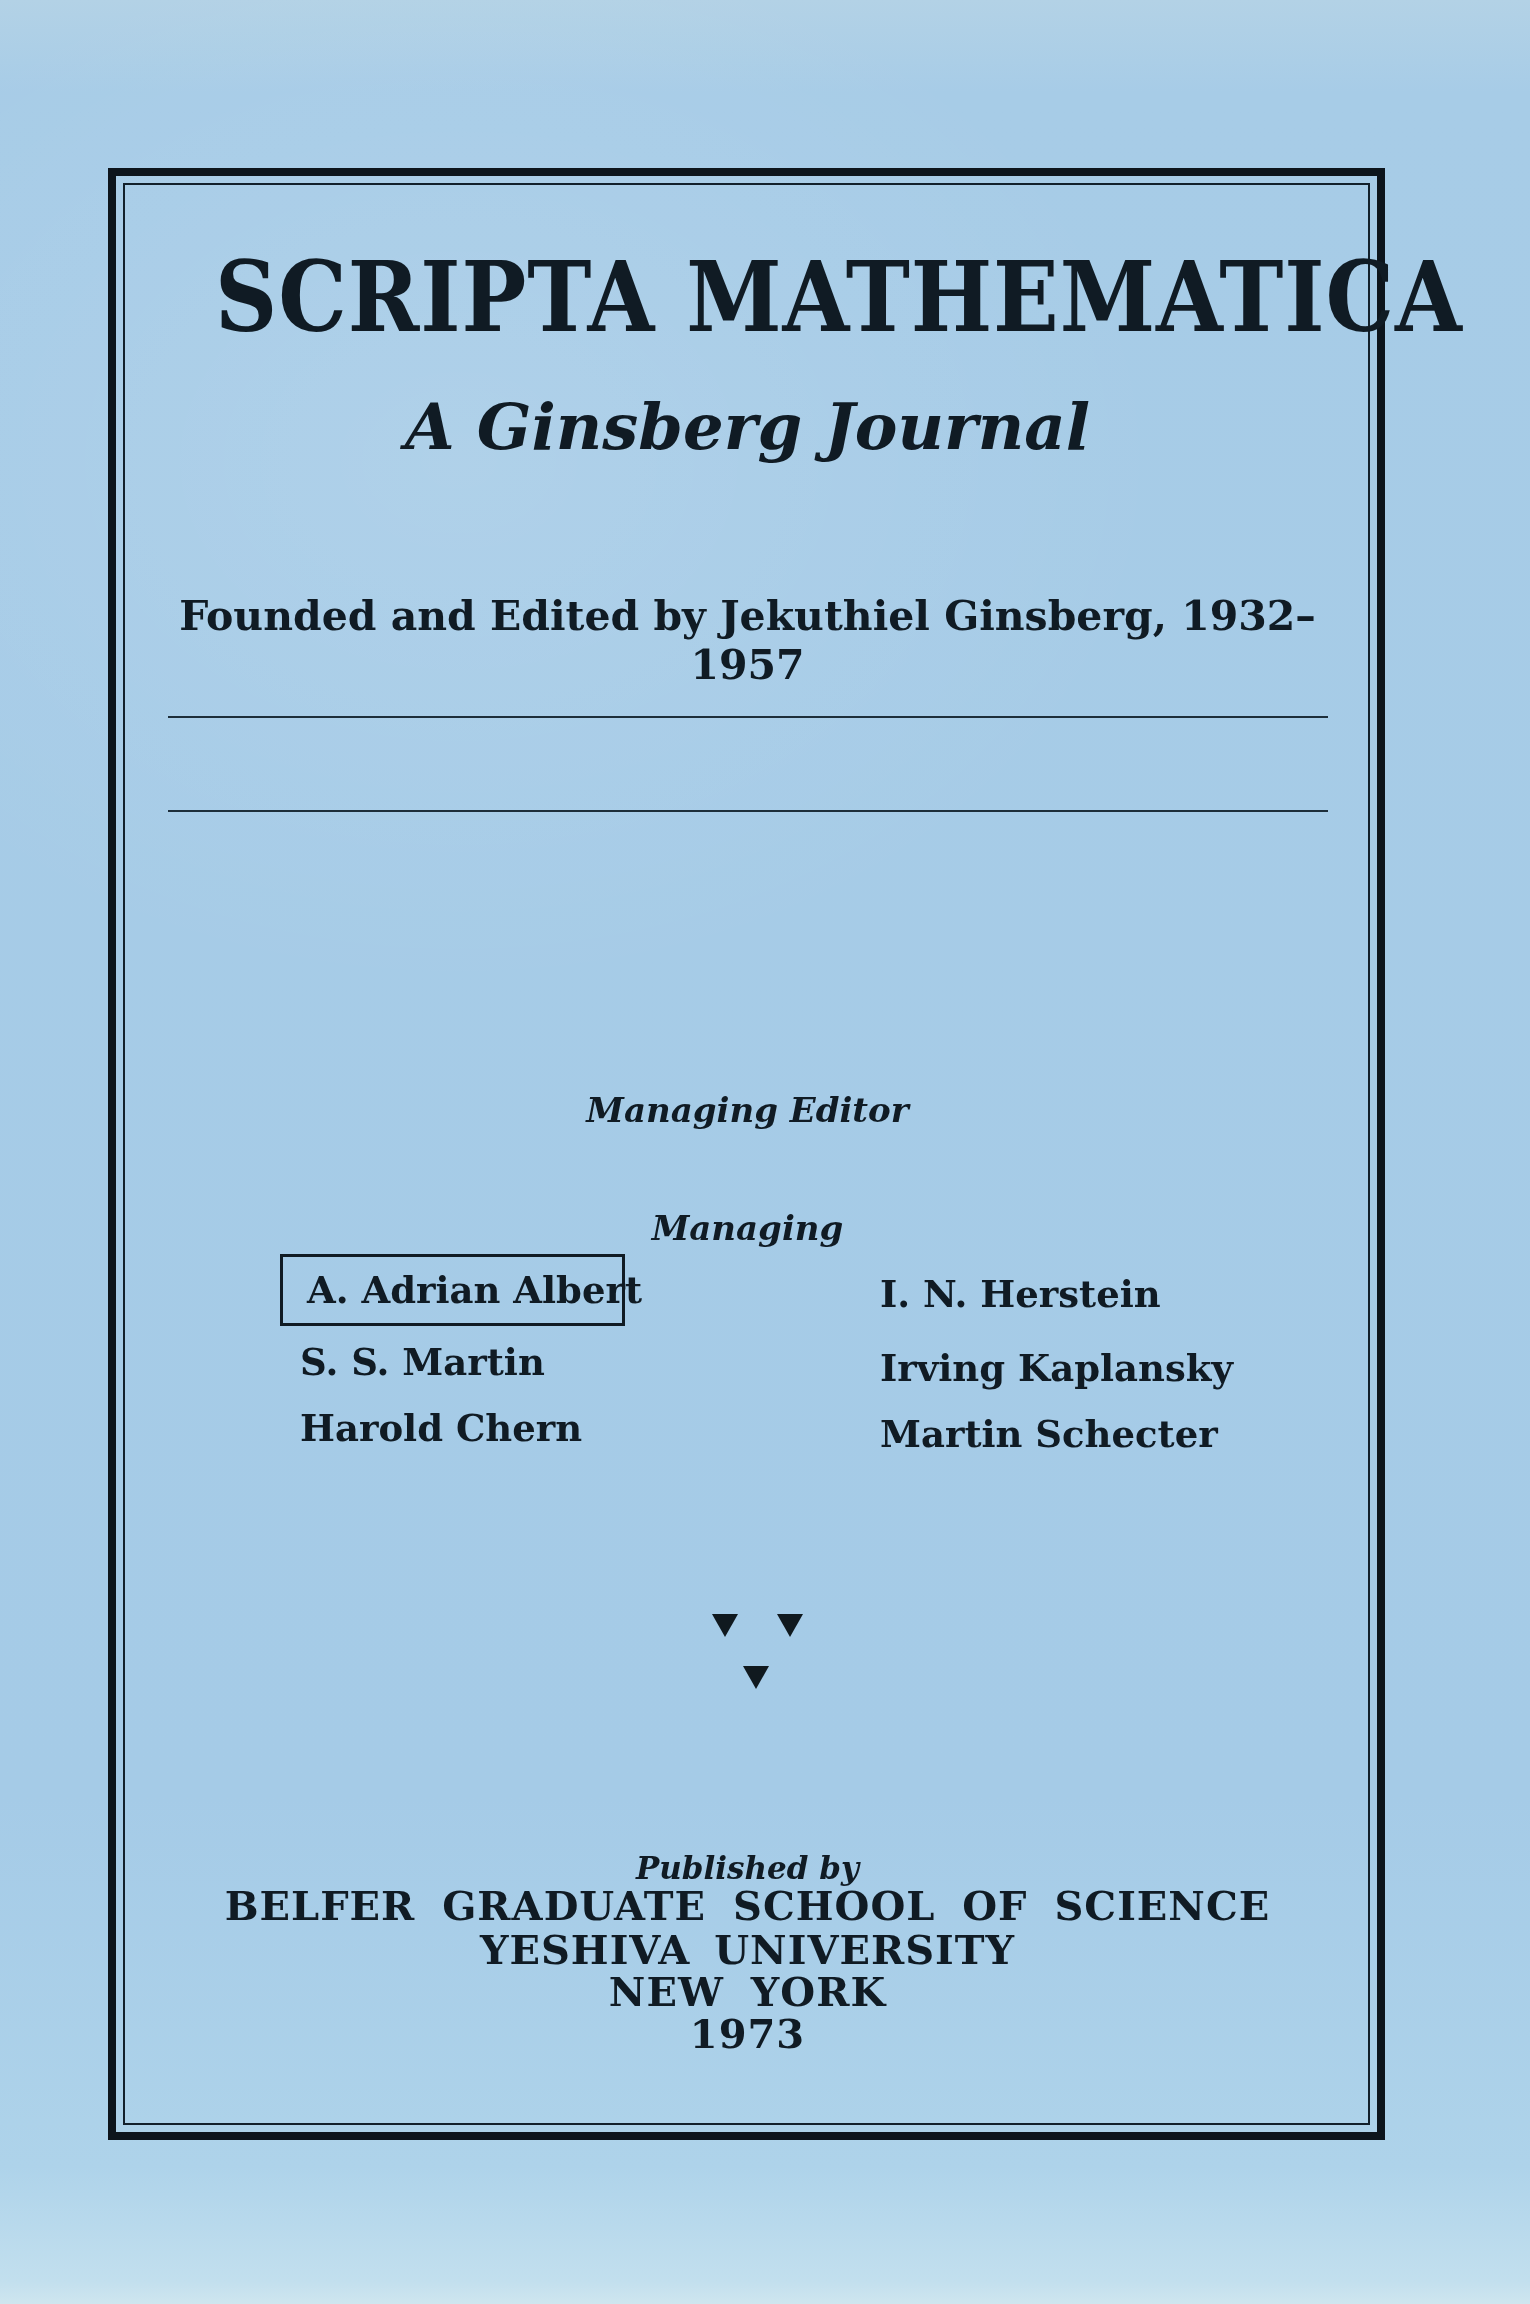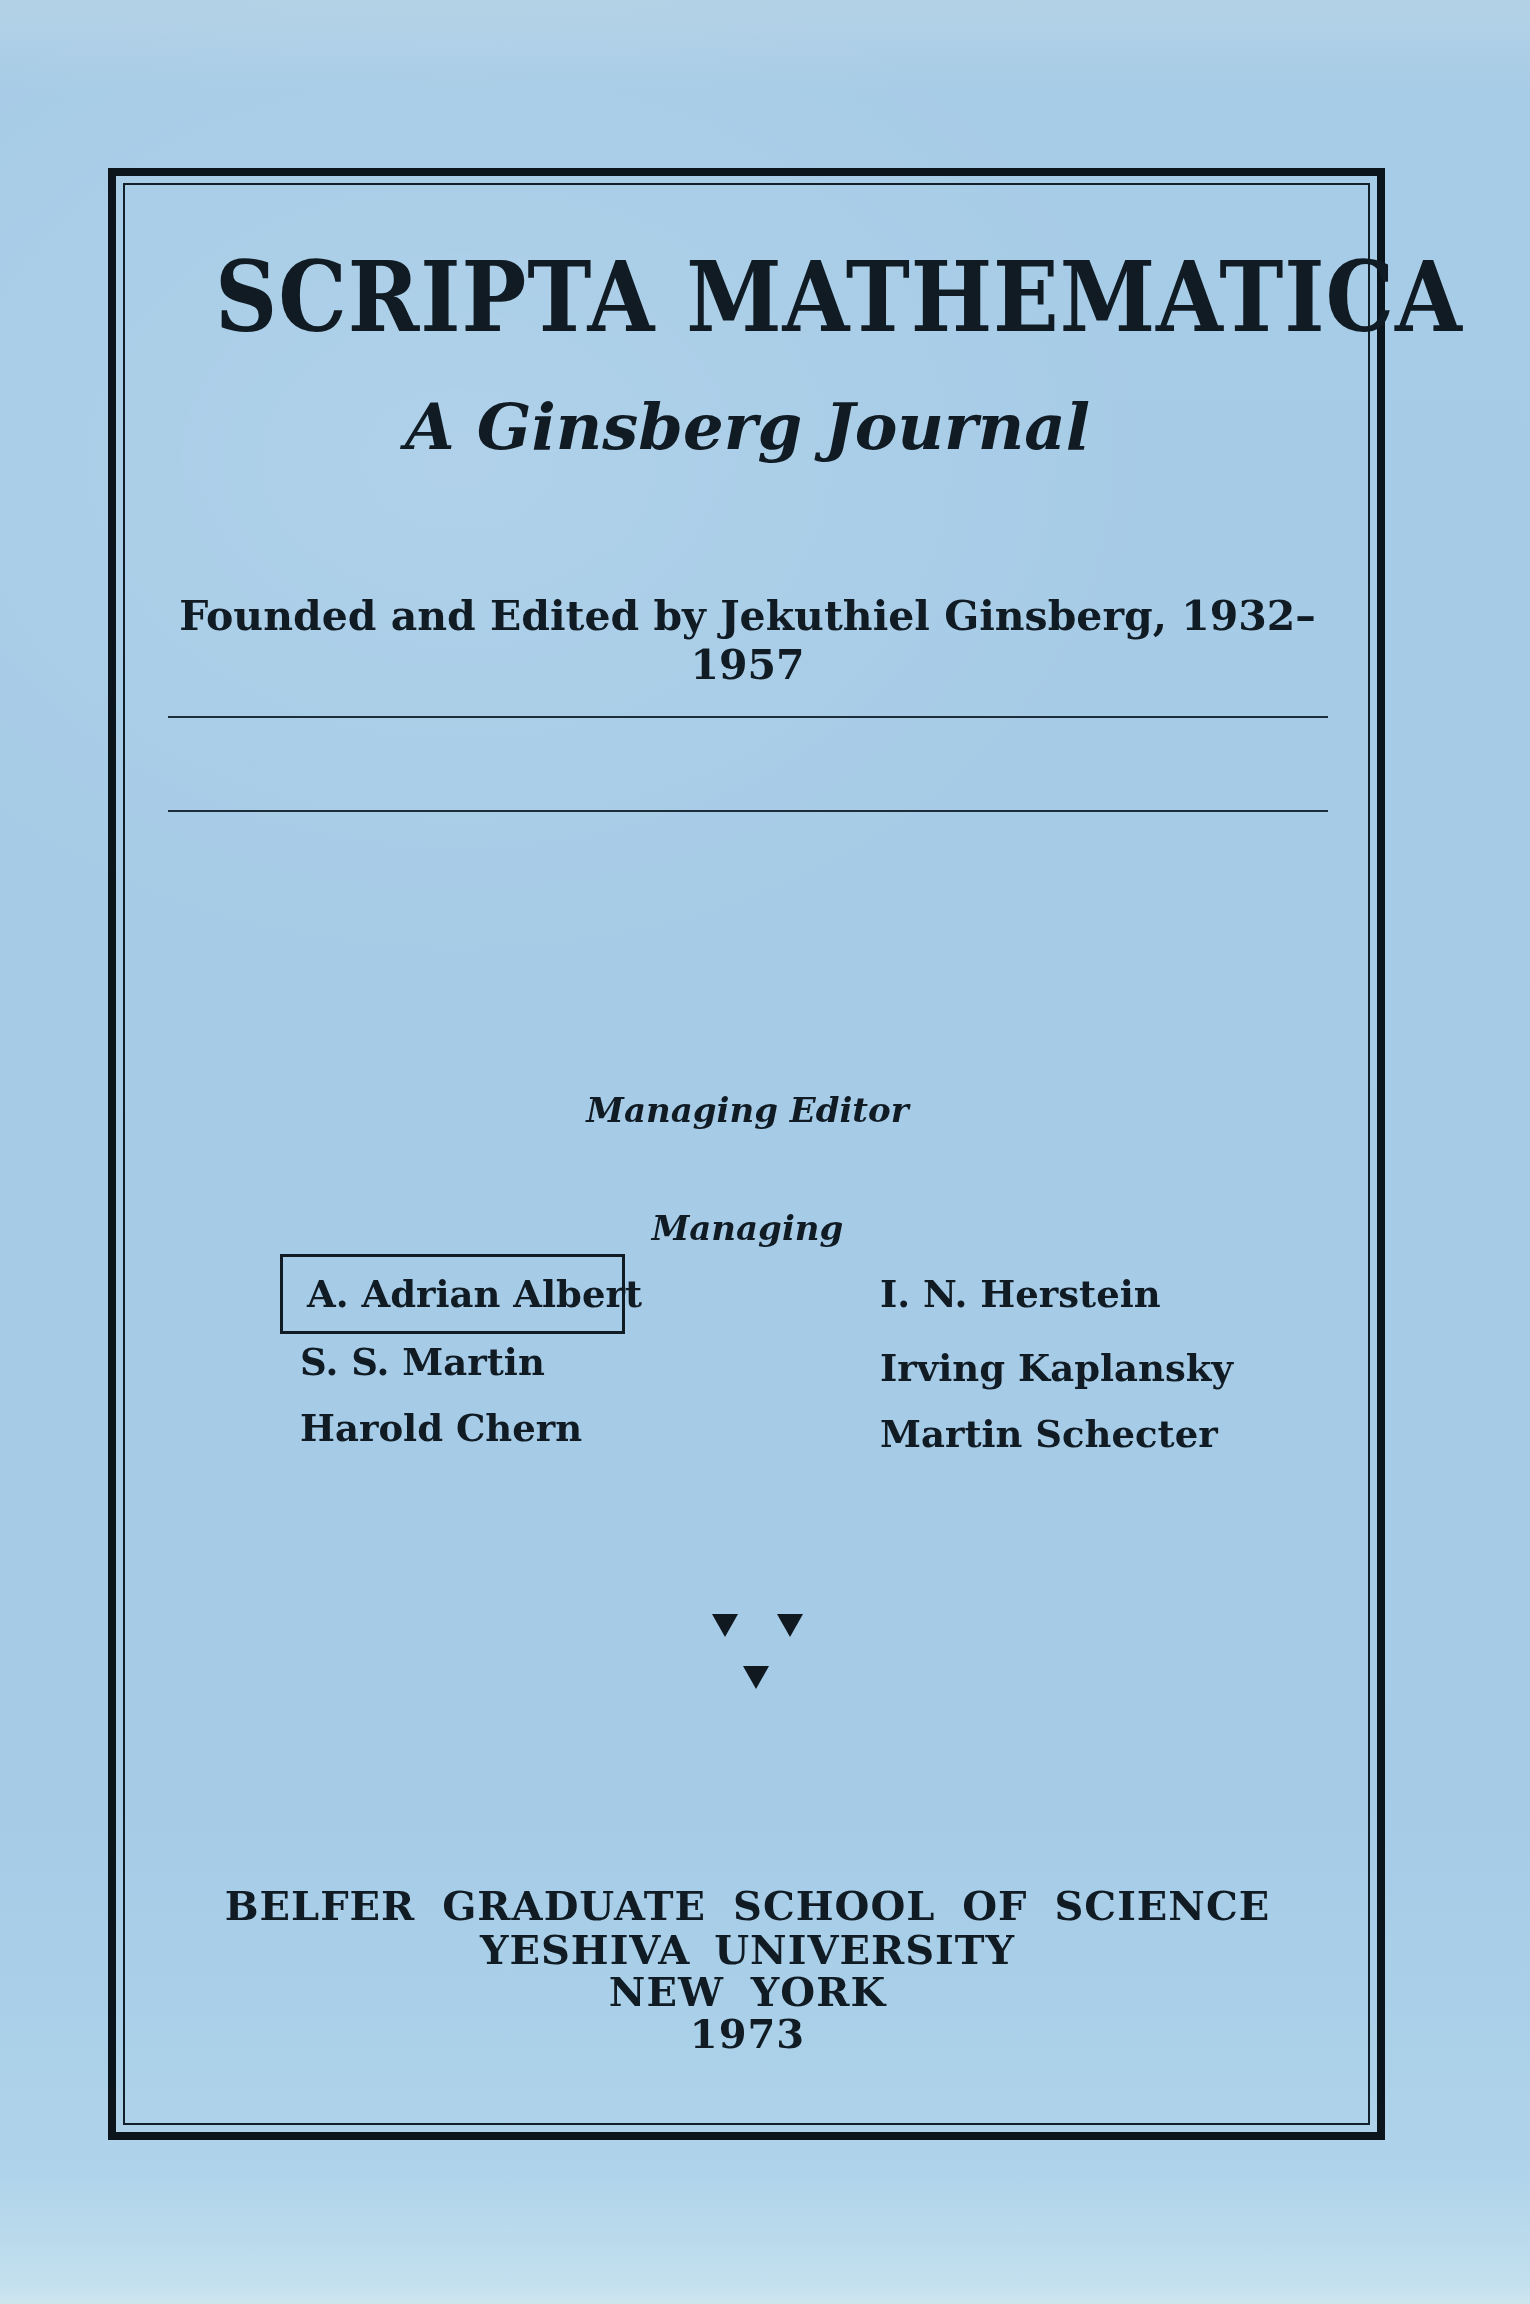--- a/index.html
+++ b/index.html
@@ -51,21 +51,21 @@
     font-weight: bold; font-size: 42px; line-height: 58px;
   }
   .vol-row .vol { position: absolute; left: 4px; top: 0; }
   .vol-row .issue { position: absolute; left: 0; width: 100%; text-align: center; top: 0; }
   .vol-row .nos { position: absolute; right: 0; top: 0; }
   .gelbart-name { left: 130px; top: 1036px; width: 1235px; font-weight: bold; font-size: 43px; line-height: 1.2; }
   .gelbart-role { left: 130px; top: 1090px; width: 1235px; font-weight: bold; font-style: italic; font-size: 34px; line-height: 1.2; }
   .editors-heading { left: 130px; top: 1208px; width: 1235px; font-weight: bold; font-style: italic; font-size: 34px; line-height: 1.2; }
   .editor-name { font-weight: bold; font-size: 37px; line-height: 1.2; white-space: nowrap; }
   .memorial-box {
-    left: 280px; top: 1254px; width: 345px; height: 80px;
+    left: 280px; top: 1254px; width: 345px; height: 72px;
     box-sizing: border-box; border: 3px solid #101b24;
     display: flex; align-items: center; padding-left: 24px;
   }
   .tri {
     width: 0; height: 0;
     border-left: 13px solid transparent;
     border-right: 13px solid transparent;
     border-top: 23px solid #10191f;
   }
   .imprint-publishedby { left: 130px; top: 1850px; width: 1235px; font-weight: bold; font-style: italic; font-size: 31px; line-height: 1.2; }
@@ -115,20 +115,21 @@
   <div class="abs editor-name" style="left:300px; top:1406px;">Harold Chern</div>
 
   <div class="abs editor-name" style="left:880px; top:1412px;">Martin Schecter</div>
 
   <div>
     <div class="abs tri" style="left:712px; top:1614px;"></div>
     <div class="abs tri" style="left:777px; top:1614px;"></div>
     <div class="abs tri" style="left:743px; top:1666px;"></div>
   </div>
 
+  <div class="abs imprint-publishedby center">Published by</div>
 
   <div class="abs imprint-line imprint-publisher center">BELFER GRADUATE SCHOOL OF SCIENCE</div>
 
   <div class="abs imprint-line imprint-institution center">YESHIVA UNIVERSITY</div>
 
   <div class="abs imprint-line imprint-city center">NEW YORK</div>
 
   <div class="abs imprint-line imprint-year center">1973</div>
 
 </div>

